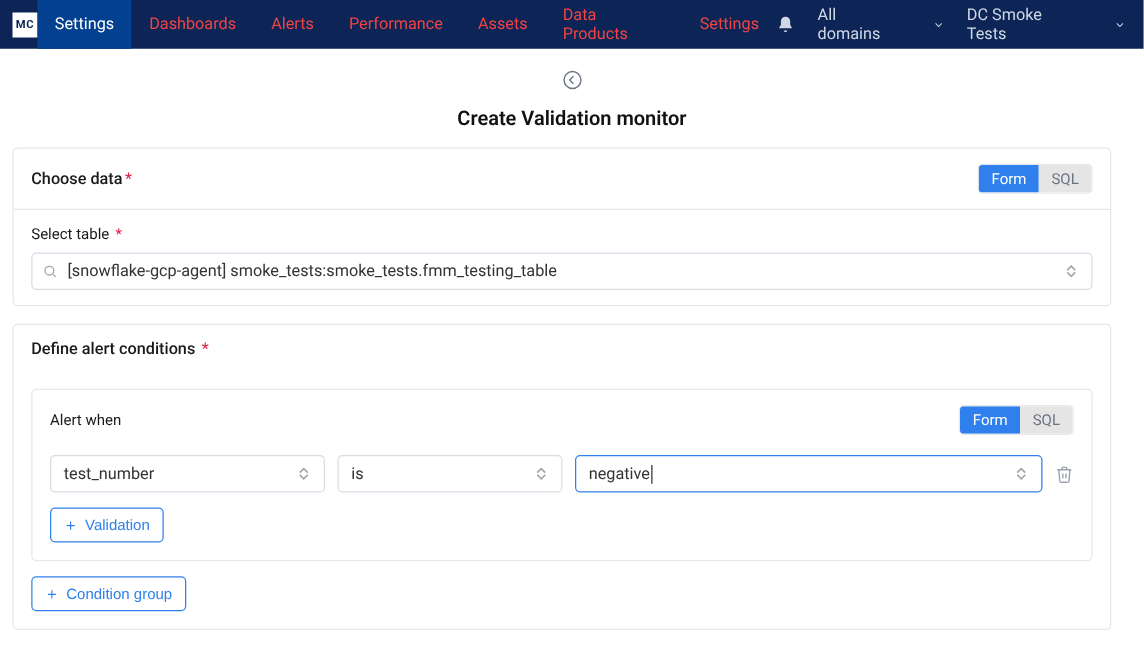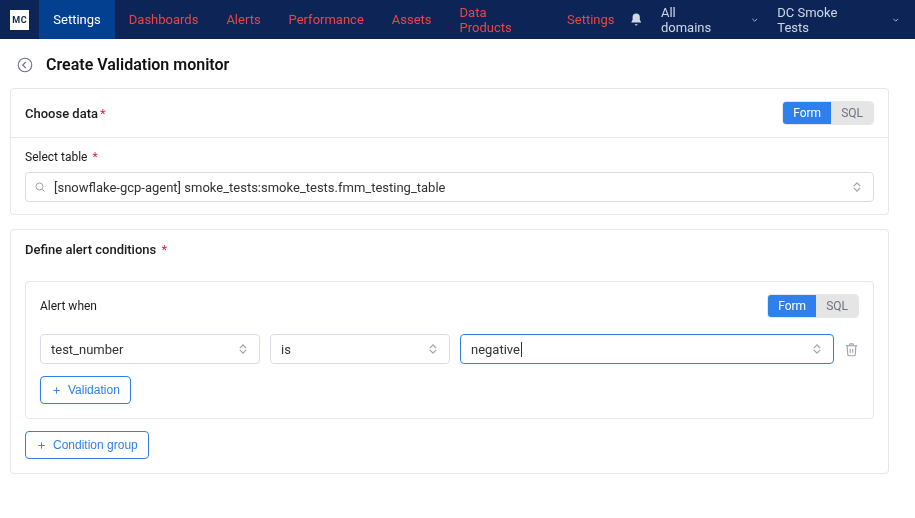--- a/index.html
+++ b/index.html
@@ -23,21 +23,20 @@
       width: 20px;
       height: 20px;
       background: #fff;
       color: #0c2556;
       font-weight: 700;
       font-size: 9px;
       display: flex;
       align-items: center;
       justify-content: center;
       margin-left: 10px;
-      margin-right: 10px;
       letter-spacing: 0.5px;
     }
     .nav-item {
       padding: 0 14px;
       height: 39px;
       display: flex;
       align-items: center;
       cursor: pointer;
       color: #ef4444;
     }
@@ -49,20 +48,21 @@
     .nav-right { display: flex; align-items: center; padding-right: 14px; gap: 18px; }
     .bell-icon { width: 15px; height: 15px; fill: #d0d8e6; }
     .dropdown-label { display:flex; align-items:center; gap:24px; cursor:pointer; color:#d0d8e6; }
     .chevron-down { width:10px; height:10px; }
 
     .page-title-bar {
       display:flex;
       align-items:center;
       gap:12px;
       padding: 16px 16px 14px 16px;
+      flex-direction: column;
     }
     .back-circle {
       width:18px; height:18px;
     }
     .page-title { font-size:16px; font-weight:600; color:#111; }
 
     .panel {
       border:1px solid #e5e7eb;
       border-radius:4px;
       margin: 0 26px 14px 10px;

